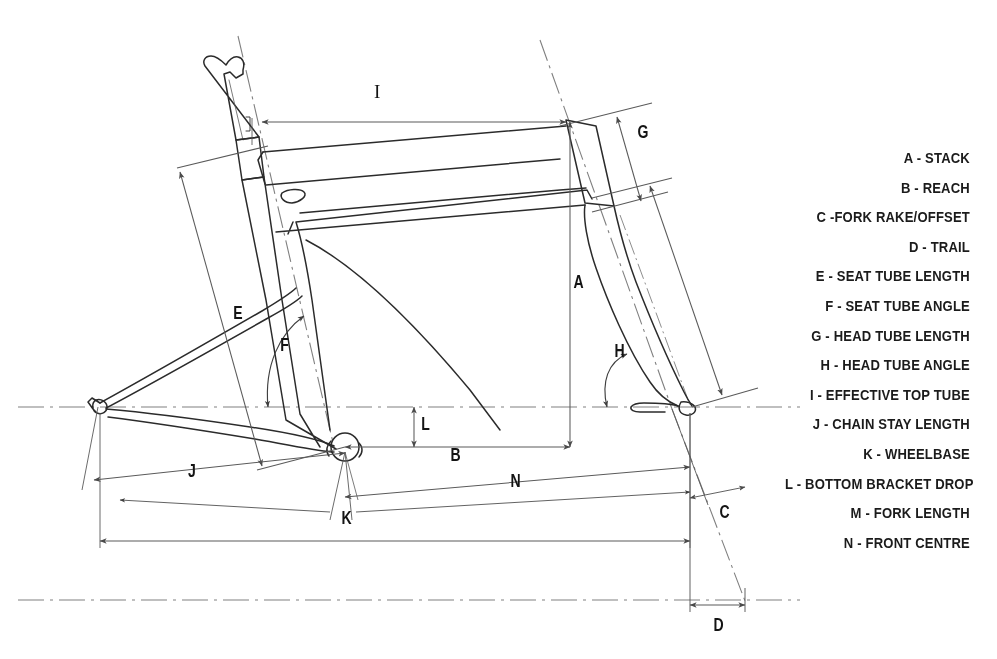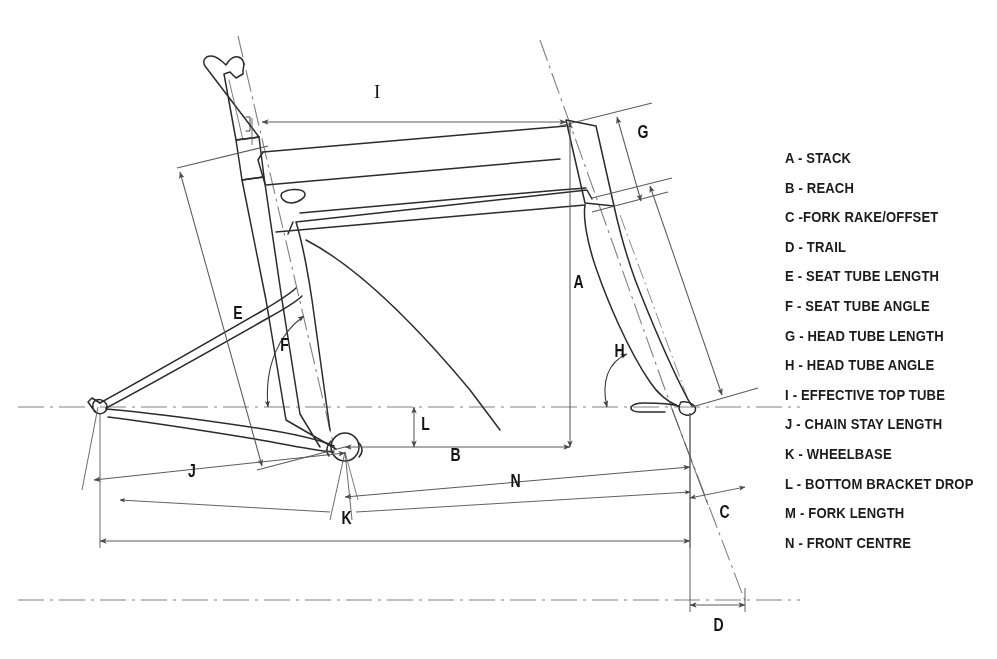--- a/index.html
+++ b/index.html
@@ -10,21 +10,21 @@
     position:relative;
   }
   #stage{position:absolute;left:0;top:0;width:997px;height:659px;}
   #diagram{position:absolute;left:0;top:0;width:997px;height:659px;}
 
   
   #legend{
     position:absolute;
     left:770px; top:143px;
     width:215px;
-    text-align:left;
+    text-align:right;
   }
   .legend-item{
     font-family:"Liberation Sans","DejaVu Sans",sans-serif;
     font-weight:700;
     font-size:15.2px;
     line-height:29.6px;
     height:29.6px;
     letter-spacing:0.2px;
     color:#1b1b1b;
     white-space:nowrap;

